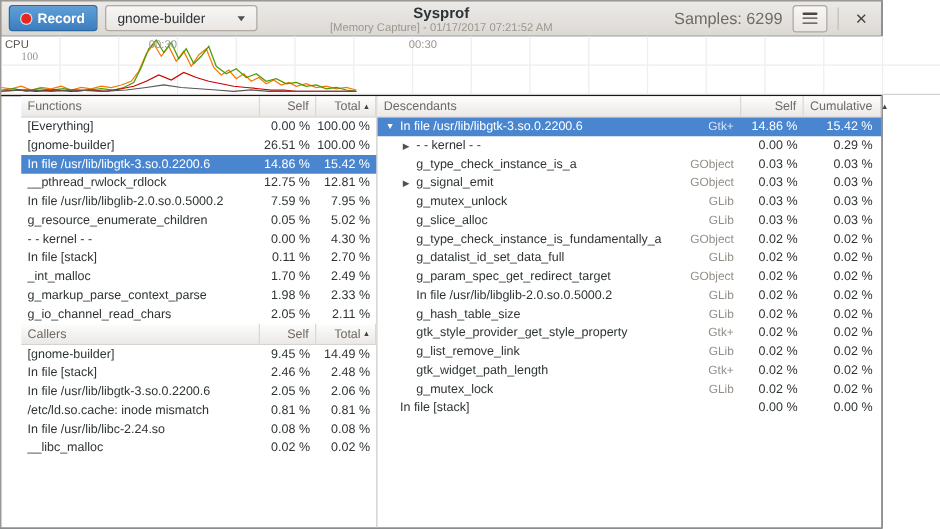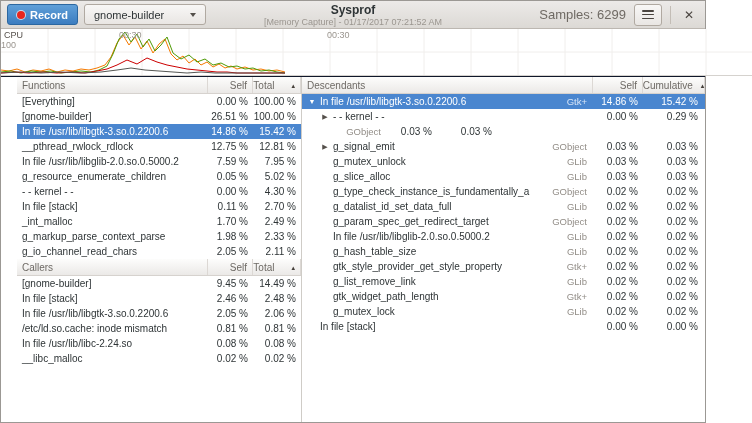--- a/index.html
+++ b/index.html
@@ -34,40 +34,40 @@
   .hamburger { display:flex; flex-direction:column; justify-content:space-between; width:12px; height:9px; }
   .hamburger i { display:block; height:1.5px; background:#4a4540; border-radius:1px; }
   .header-sep { width:1px; height:18px; background:#c3bdb6; }
   .close-btn { border:none; background:transparent; font-size:12px; color:#4a4540; width:20px; height:22px; line-height:22px; text-align:center; }
 
   
   .graph { position:absolute; top:28px; left:0; width:752px; height:47px; background:#fff; border-bottom:1px solid #d5d2ce; }
   .graph svg { position:absolute; top:0; left:0; }
   .g-label { position:absolute; font-size:9px; color:#9a958f; line-height:1; }
   .g-label.cpu { left:3px; top:2px; color:#55504b; }
-  .g-label.ymax { left:0; top:12px; }
+  .g-label.ymax { left:16px; top:12px;font-family:Liberation Serif, serif; }
   .g-label.t1 { left:118px; top:2px; }
   .g-label.t2 { left:326px; top:2px; }
 
   
   .panes { position:absolute; top:76px; left:0; right:0; bottom:0; display:flex; background:#fff;padding-left:16px; }
   .left-pane { width:285px; border-right:1px solid #cfccc7; display:flex; flex-direction:column; }
   .right-pane { flex:1; display:flex; flex-direction:column; }
 
   .thead {
     display:flex; height:17px; flex-shrink:0; align-items:stretch;
     background:linear-gradient(#fdfdfc,#ebe9e7); border-bottom:1px solid #d6d2ce;
     font-size:10px; color:#6e6a65;
   }
   .th { display:flex; align-items:center; padding:0 5px; border-right:1px solid #dcd8d4; }
   .th.label-col { flex:1; }
   .left-pane .th.num-col  { width:45px; justify-content:flex-end; gap:3px; }
-  .left-pane .th.num-col2 { width:48px; justify-content:flex-end; gap:17px; }
+  .left-pane .th.num-col2 { width:48px; justify-content:flex-end; gap:3px; }
   .right-pane .th.num-col  { width:50px; justify-content:flex-end; gap:3px; }
-  .right-pane .th.num-col2 { width:62px; justify-content:center; gap:8px; }
+  .right-pane .th.num-col2 { width:62px; justify-content:space-between; gap:8px; }
   .sort { font-size:7px; color:#45403b; line-height:1; }
 
   .tbody { flex-shrink:0; }
   .row { display:flex; height:15px; align-items:center; font-size:10px; color:#2e3436; white-space:nowrap; }
   .cell { overflow:hidden; }
   .cell.label { flex:1; padding:0 5px; text-overflow:clip; }
   .left-pane .cell.num { width:45px; text-align:right; padding-right:5px; flex-shrink:0; }
   .left-pane .cell.num:last-child { width:48px; }
   .row.selected { background:#4a86cf; color:#fff; }
   .row.selected .cell, .row.selected .expander { color:#fff; }
@@ -289,20 +289,21 @@
             <span class="indent" style="width: 17px;"></span>
             <span class="expander">▶</span>
             <span class="cell label">- - kernel - -</span>
             <span class="cell cat"></span>
             <span class="cell num self-col">0.00 %</span>
             <span class="cell num cum-col">0.29 %</span>
           </div>
           <div class="row">
             <span class="indent" style="width: 17px;"></span>
             <span class="expander"></span>
+            <span class="cell label">g_type_check_instance_is_a</span>
             <span class="cell cat">GObject</span>
             <span class="cell num self-col">0.03 %</span>
             <span class="cell num cum-col">0.03 %</span>
           </div>
           <div class="row">
             <span class="indent" style="width: 17px;"></span>
             <span class="expander">▶</span>
             <span class="cell label">g_signal_emit</span>
             <span class="cell cat">GObject</span>
             <span class="cell num self-col">0.03 %</span>

